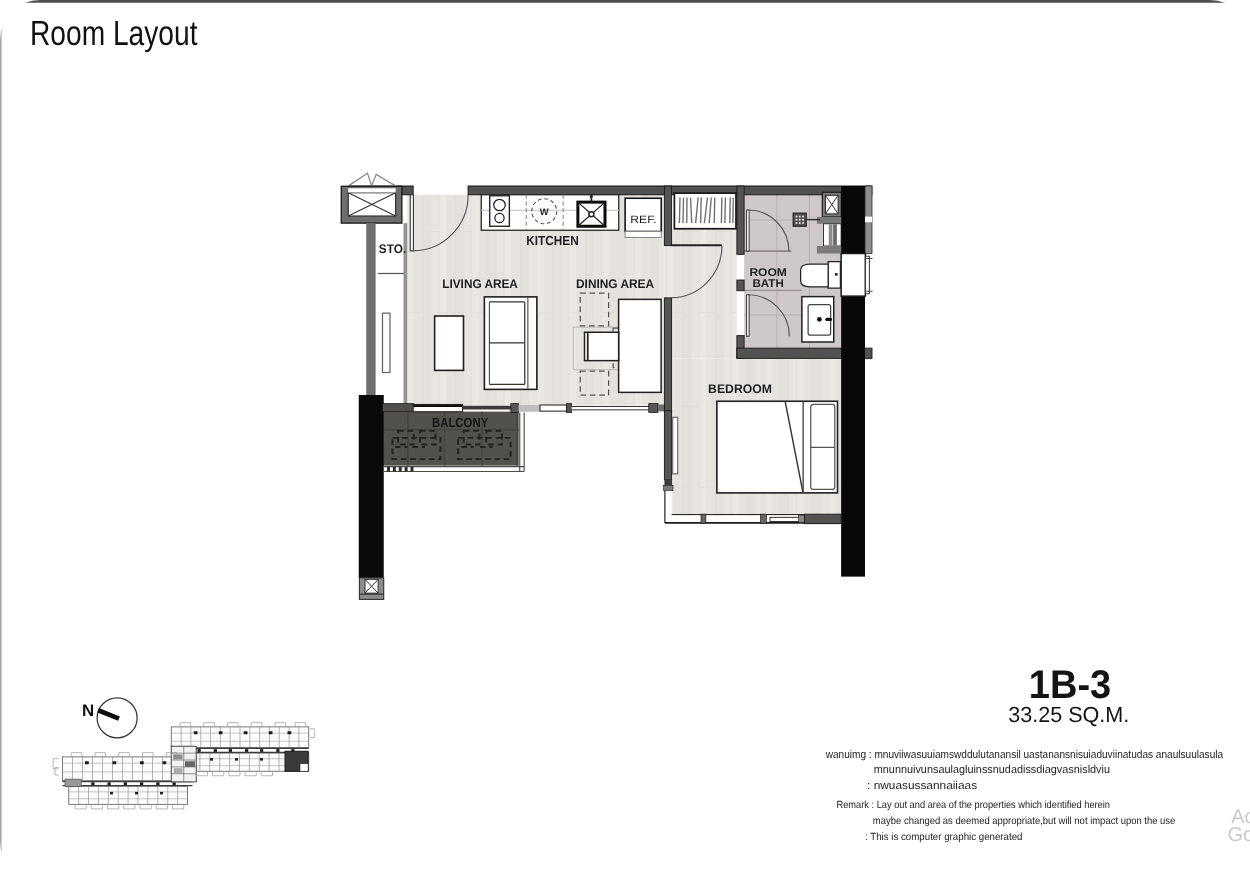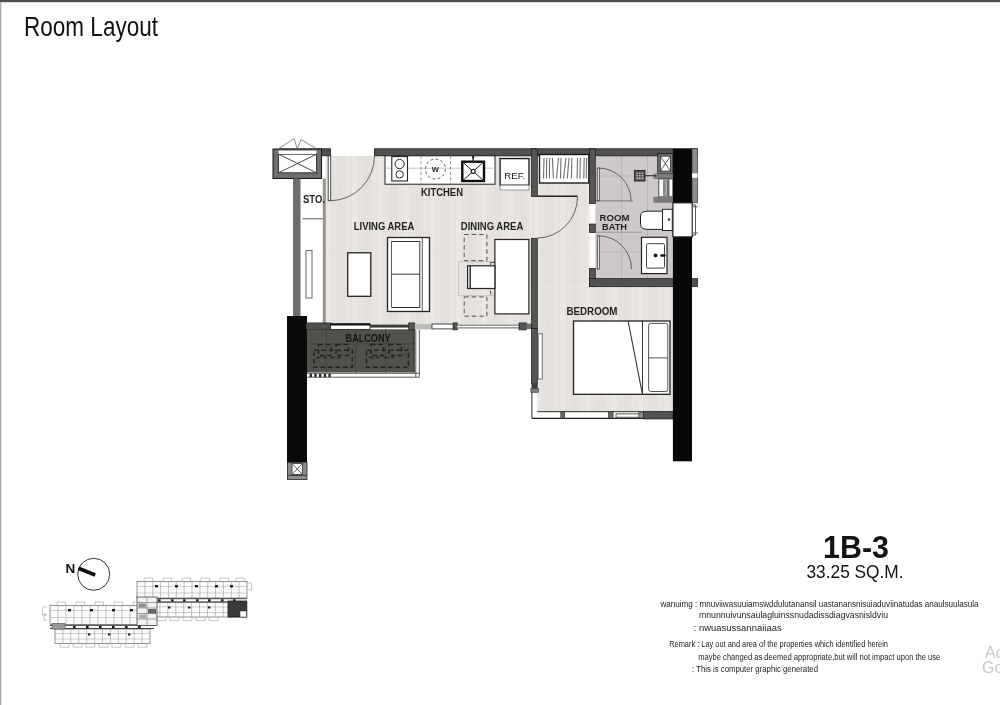--- a/index.html
+++ b/index.html
@@ -1,17 +1,17 @@
 <!DOCTYPE html>
 <html><head>
 <meta charset="utf-8">
 <style>
 html,body{margin:0;padding:0;background:#fff;}
 *{font-family:"Liberation Sans",sans-serif;}
-#page{position:relative;width:1000px;height:705px;background:#fff;overflow:hidden;}
+#page{position:relative;width:1000px;height:705px;background:#fff;overflow:hidden;border-radius:32px;}
 </style>
 </head>
 <body>
 <div id="page">
 <svg width="1000" height="705" viewBox="0 0 1000 705">
 <defs>
 <pattern id="wd" width="26" height="140" patternUnits="userSpaceOnUse">
 <rect width="26" height="140" fill="#e8e5e1"></rect>
 <rect x="0" width="7" height="140" fill="#e4e1dd"></rect>
 <rect x="13" width="6" height="140" fill="#ebe8e4"></rect>

